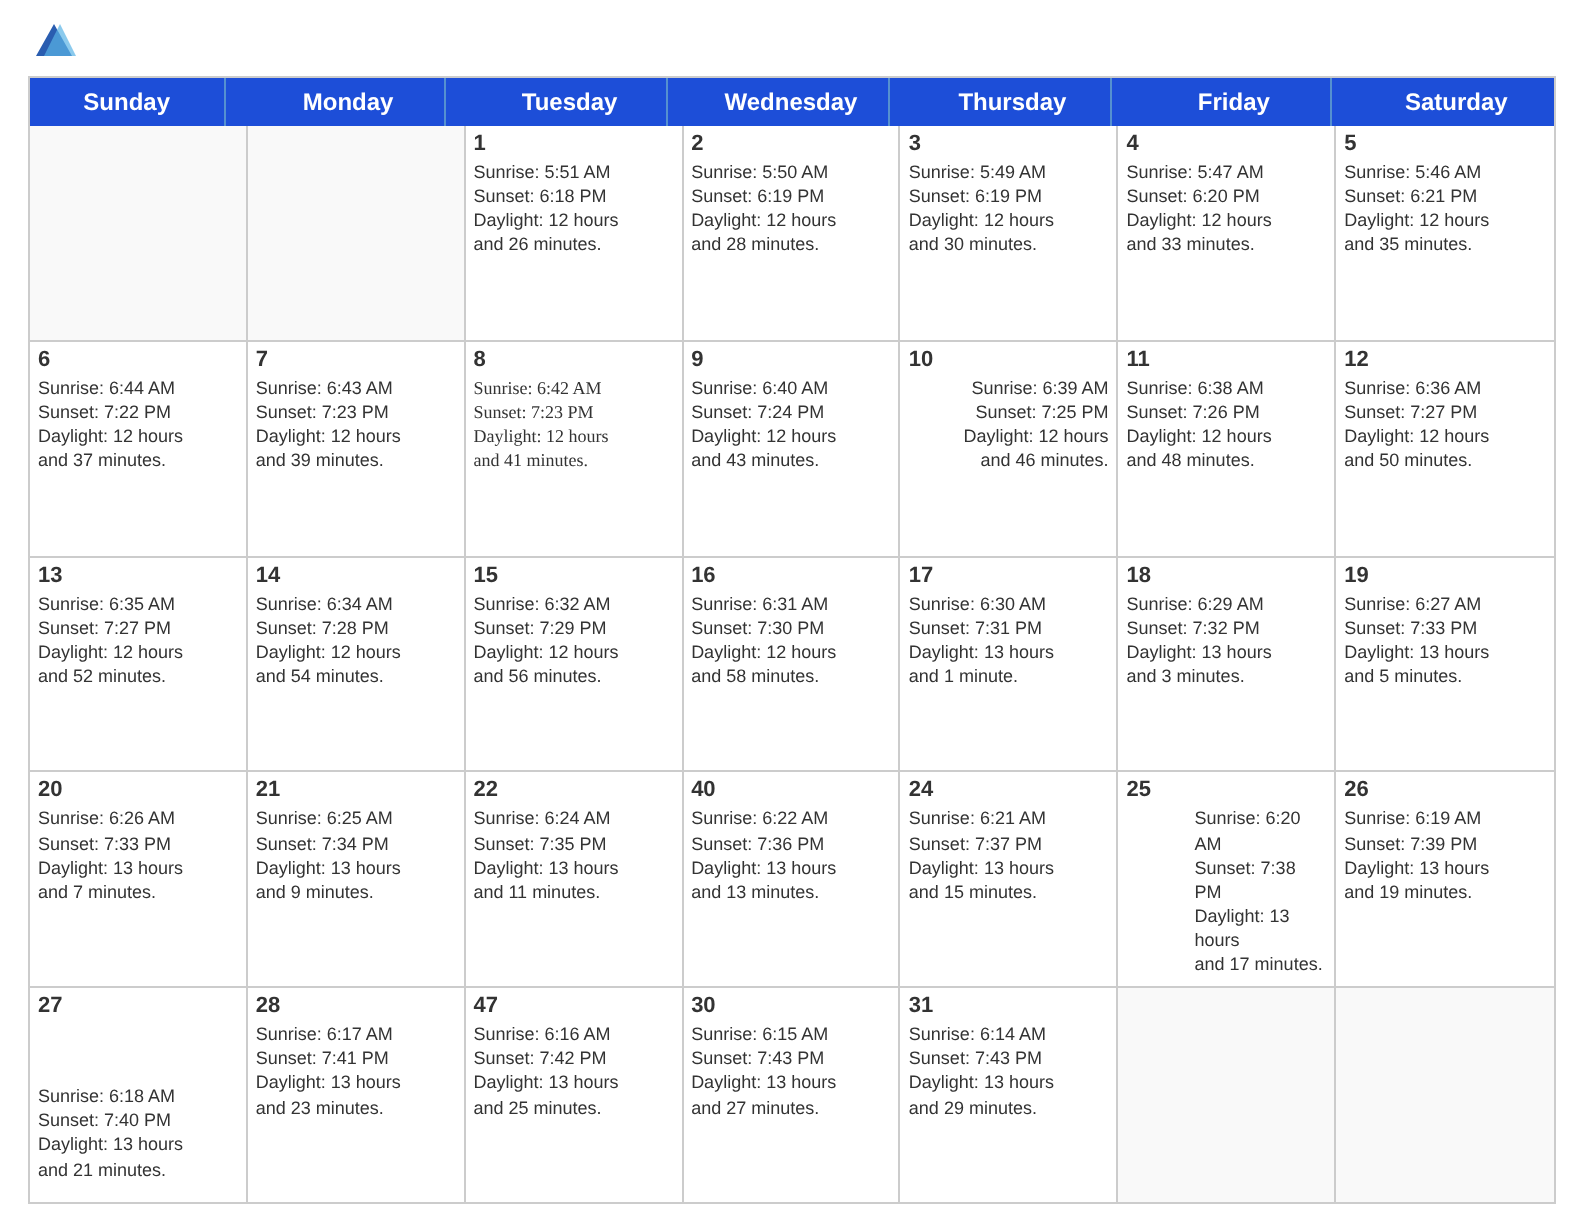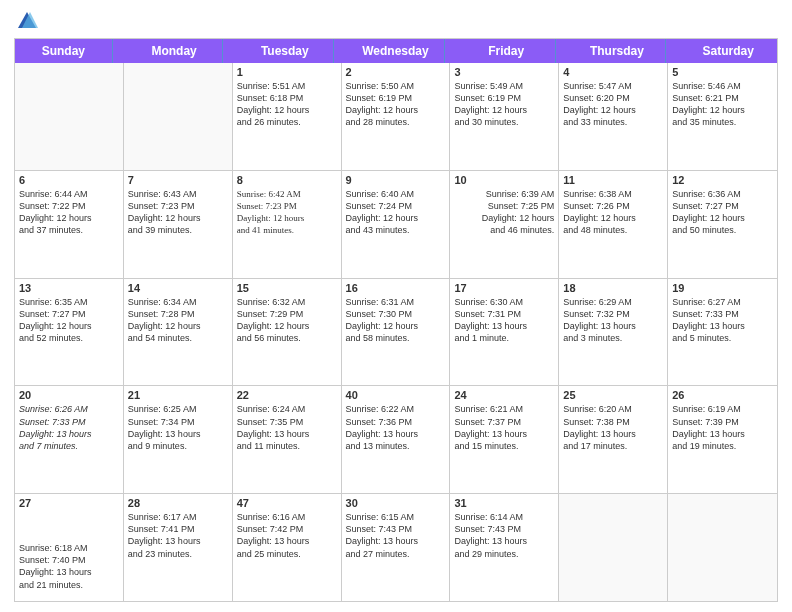--- a/index.html
+++ b/index.html
@@ -62,21 +62,21 @@
     }
     .calendar {
       flex: 1;
       display: flex;
       flex-direction: column;
       border: 1px solid #ccc;
     }
     .cal-header-row {
       display: grid;
       grid-template-columns: repeat(7, 1fr);
-      background: #8b5cf6;
+      background: #1d4ed8;
       gap: 13px;
     }
     .cal-header-cell {
       color: #fff;
       font-weight: bold;
       font-size: 12px;
       text-align: center;
       padding: 5px 2px;
       border-right: 1px solid #5590d0;
     }
@@ -136,22 +136,22 @@
       <div class="subtitle"></div>
     </div>
   </div>
 
   <div class="calendar">
     <div class="cal-header-row">
     <div class="cal-header-cell">Sunday</div>
         <div class="cal-header-cell">Monday</div>
         <div class="cal-header-cell">Tuesday</div>
         <div class="cal-header-cell">Wednesday</div>
+        <div class="cal-header-cell">Thursday</div>
         <div class="cal-header-cell">Friday</div>
-        <div class="cal-header-cell">Thursday</div>
         <div class="cal-header-cell">Saturday</div>
       </div>
     <div class="cal-body">
     <div class="cal-row">
           <div class="cal-cell empty"></div>
           <div class="cal-cell empty"></div>
           <div class="cal-cell">
             <span class="day-num">1</span>
             <div class="cell-text" style="white-space: pre-line;">Sunrise: 5:51 AM
 Sunset: 6:18 PM
@@ -285,21 +285,21 @@
             <span class="day-num">19</span>
             <div class="cell-text" style="white-space: pre-line;">Sunrise: 6:27 AM
 Sunset: 7:33 PM
 Daylight: 13 hours
 and 5 minutes.</div>
           </div>
         </div>
         <div class="cal-row">
           <div class="cal-cell">
             <span class="day-num">20</span>
-            <div class="cell-text" style="white-space: pre-line; font-style: italic;">Sunrise: 6:26 AM
+            <div class="cell-text" style="white-space: pre-line;">Sunrise: 6:26 AM
 Sunset: 7:33 PM
 Daylight: 13 hours
 and 7 minutes.</div>
           </div>
           <div class="cal-cell">
             <span class="day-num">21</span>
             <div class="cell-text" style="white-space: pre-line;">Sunrise: 6:25 AM
 Sunset: 7:34 PM
 Daylight: 13 hours
 and 9 minutes.</div>
@@ -320,21 +320,21 @@
           </div>
           <div class="cal-cell">
             <span class="day-num">24</span>
             <div class="cell-text" style="white-space: pre-line;">Sunrise: 6:21 AM
 Sunset: 7:37 PM
 Daylight: 13 hours
 and 15 minutes.</div>
           </div>
           <div class="cal-cell">
             <span class="day-num">25</span>
-            <div class="cell-text" style="white-space: pre-line;">Sunrise: 6:20 AM
+            <div class="cell-text" style="white-space: pre-line; margin-left: 34px;">Sunrise: 6:20 AM
 Sunset: 7:38 PM
 Daylight: 13 hours
 and 17 minutes.</div>
           </div>
           <div class="cal-cell">
             <span class="day-num">26</span>
             <div class="cell-text" style="white-space: pre-line;">Sunrise: 6:19 AM
 Sunset: 7:39 PM
 Daylight: 13 hours
 and 19 minutes.</div>

